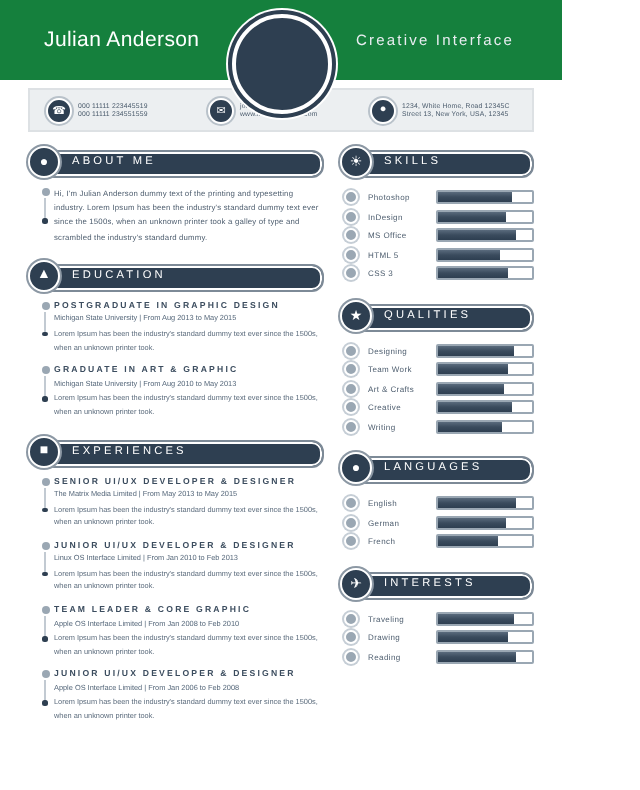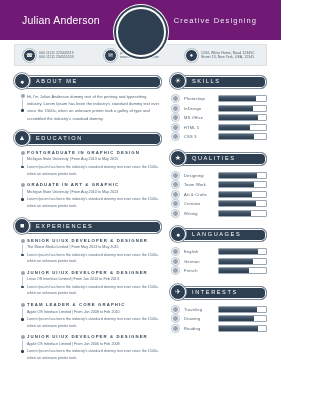--- a/index.html
+++ b/index.html
@@ -8,21 +8,21 @@
     background:#ffffff;
     font-family:"Liberation Sans", sans-serif;
     overflow:hidden;
   }
   .page{position:relative;width:281px;height:395px;background:#fff;box-sizing:border-box;}
 
   
   .header{
     position:relative;
     height:40px;
-    background:#701a75;
+    background:#15803d;
     display:flex;align-items:center;
   }
   .hdr-name{
     position:absolute;left:22px;top:50%;transform:translateY(-50%);
     color:#ffffff;font-size:10.5px;letter-spacing:.2px;white-space:nowrap;
   }
   .hdr-role{
     position:absolute;right:24px;top:50%;transform:translateY(-50%);
     color:#e9edf1;font-size:7.5px;letter-spacing:1.1px;white-space:nowrap;
   }
@@ -124,21 +124,21 @@
     background:linear-gradient(to bottom,#5a6b7d 0%,#3a4b5d 50%,#2e3f51 100%);
   }
 </style>
 </head>
 <body>
 
 <div class="page">
 
   <div class="header">
     <div class="hdr-name">Julian Anderson</div>
-    <div class="hdr-role">Creative Designing</div>
+    <div class="hdr-role">Creative Interface</div>
   </div>
   <div class="avatar"></div>
 
   <div class="contactbar">
     <div class="cblock">
       <div class="cbadge">☎</div>
       <div class="ctext">
         <span>000 11111 223445519</span>
         <span>000 11111 234551559</span>
       </div>

